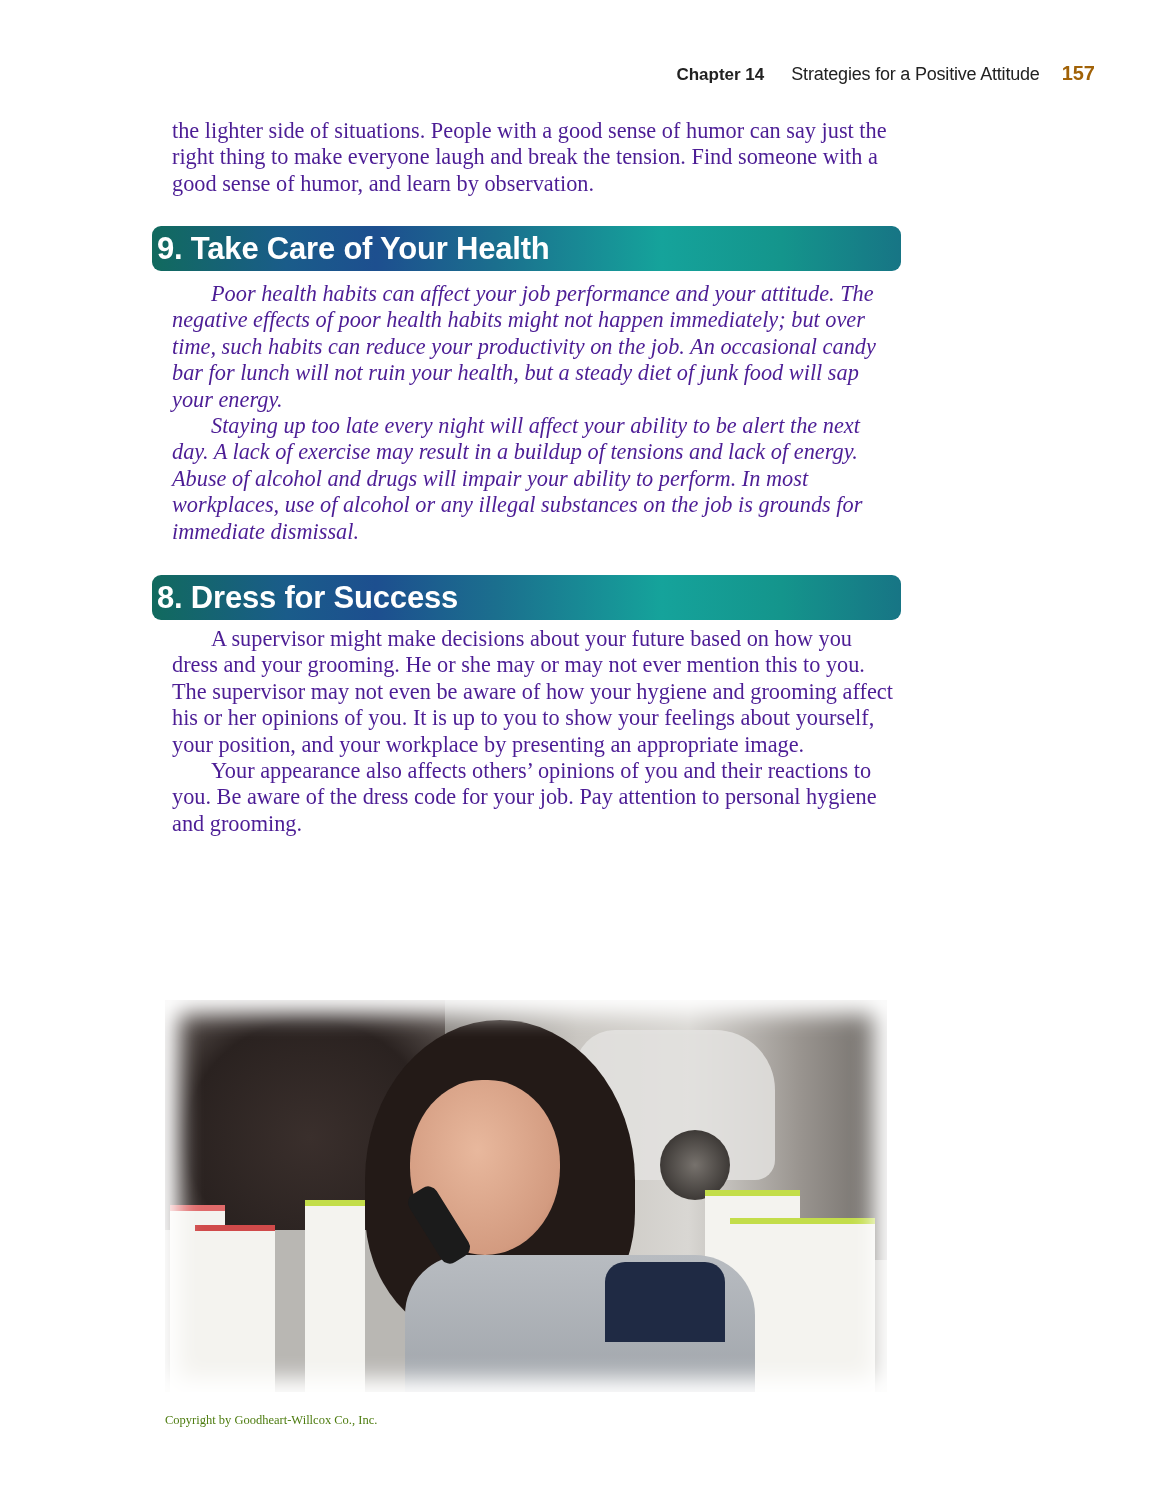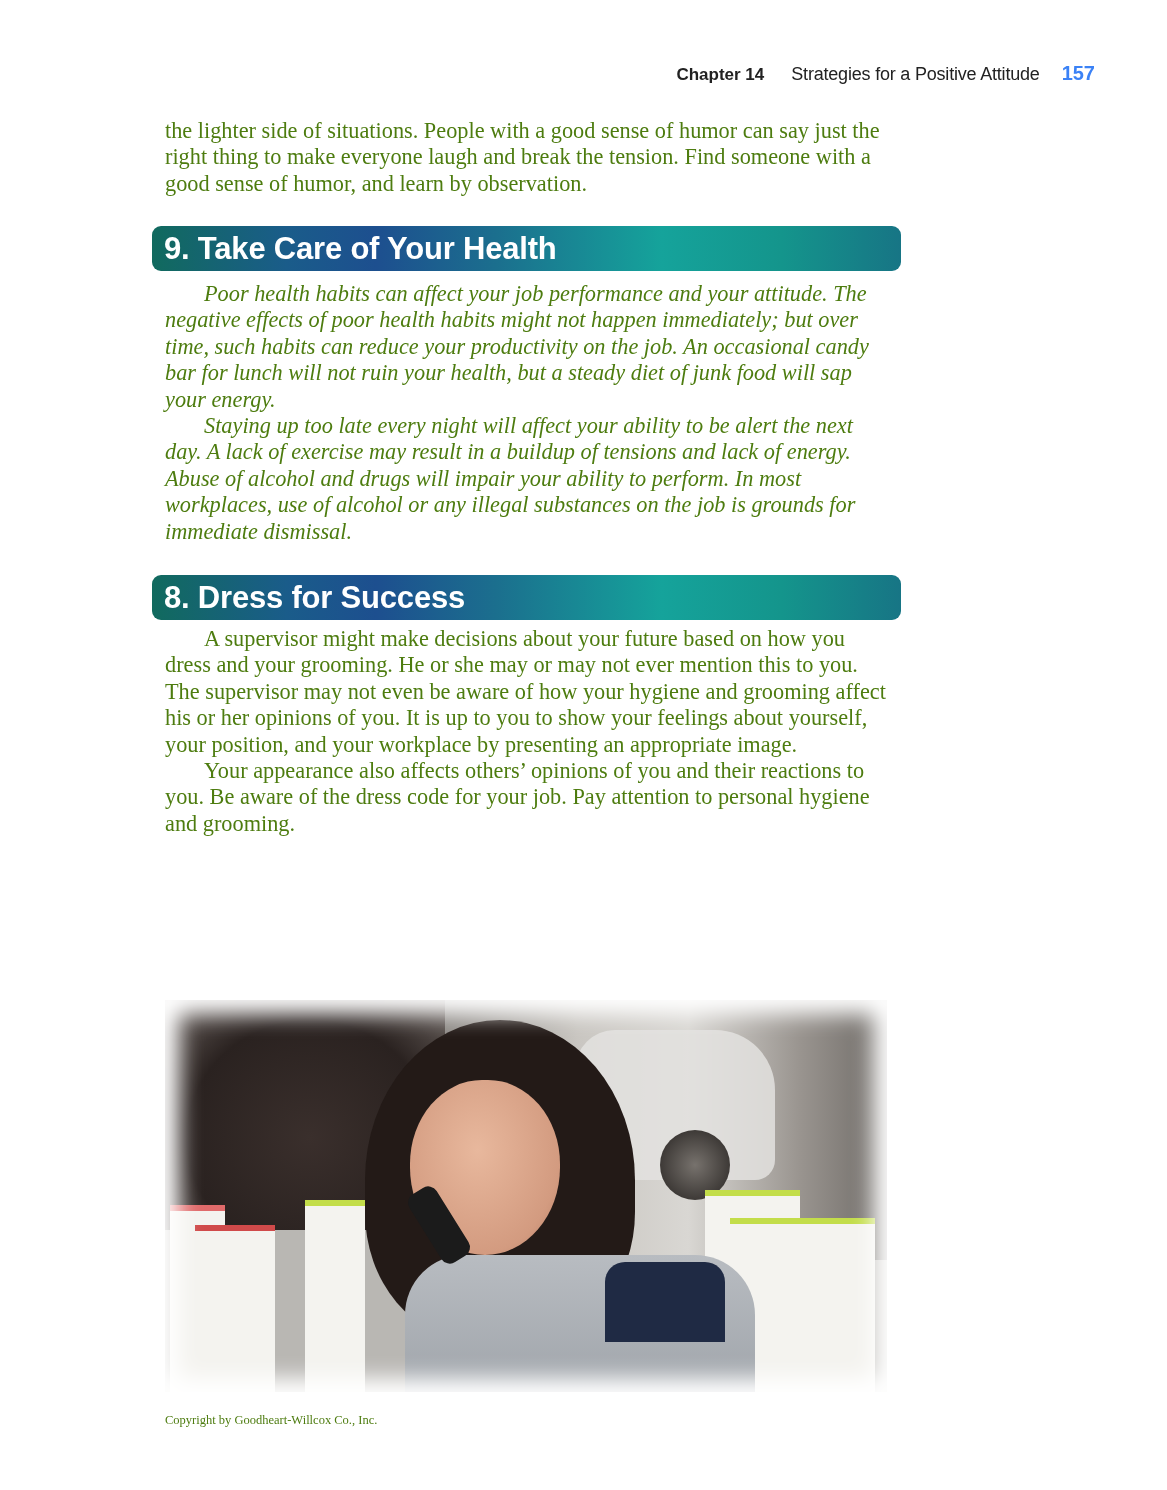--- a/index.html
+++ b/index.html
@@ -5,35 +5,35 @@
     html, body { margin: 0; padding: 0; background: #ffffff; }
     body { width: 1167px; height: 1490px; position: relative; overflow: hidden; }
 
     .running-head {
       position: absolute; top: 50px; right: 72px;
       display: flex; align-items: baseline;
       font-family: "Liberation Sans", sans-serif; color: #222; margin-top: 12px;
     }
     .rh-chapter { font-weight: bold; font-size: 17px; margin-right: 27px; }
     .rh-title { font-size: 18px; margin-right: 22px; letter-spacing: -0.2px; }
-    .rh-page { font-weight: bold; font-size: 20px; color: #3b82f6; }
+    .rh-page { font-weight: bold; font-size: 20px; color: #a16207; }
 
     .body-text {
       font-family: "Liberation Serif", serif;
-      font-size: 22.3px; line-height: 26.4px; color: #4d7c0f;
-      position: absolute; left: 165px; width: 730px;
+      font-size: 22.3px; line-height: 26.4px; color: #4c1d95;
+      position: absolute; left: 172px; width: 730px;
     }
     .body-text p { margin: 0; }
     .indent { text-indent: 39px; }
 
     .section-banner {
       position: absolute; left: 152px; width: 749px; height: 45px;
       border-radius: 9px;
       background: linear-gradient(90deg, #116a5e 0%, #1a5c8a 18%, #1d4f8f 30%, #1b6f8e 46%, #15a39b 68%, #14958c 84%, #177585 100%);
-      box-sizing: border-box; padding-left: 12px;
+      box-sizing: border-box; padding-left: 5px;
       display: flex; align-items: center;
     }
     .section-banner h2 {
       margin: 0; font-family: "Liberation Sans", sans-serif;
       font-weight: bold; font-size: 31px; color: #ffffff; letter-spacing: -0.2px;
     }
 
     .photo {
       position: absolute; left: 165px; top: 1000px; width: 722px; height: 392px;
       overflow: hidden;

